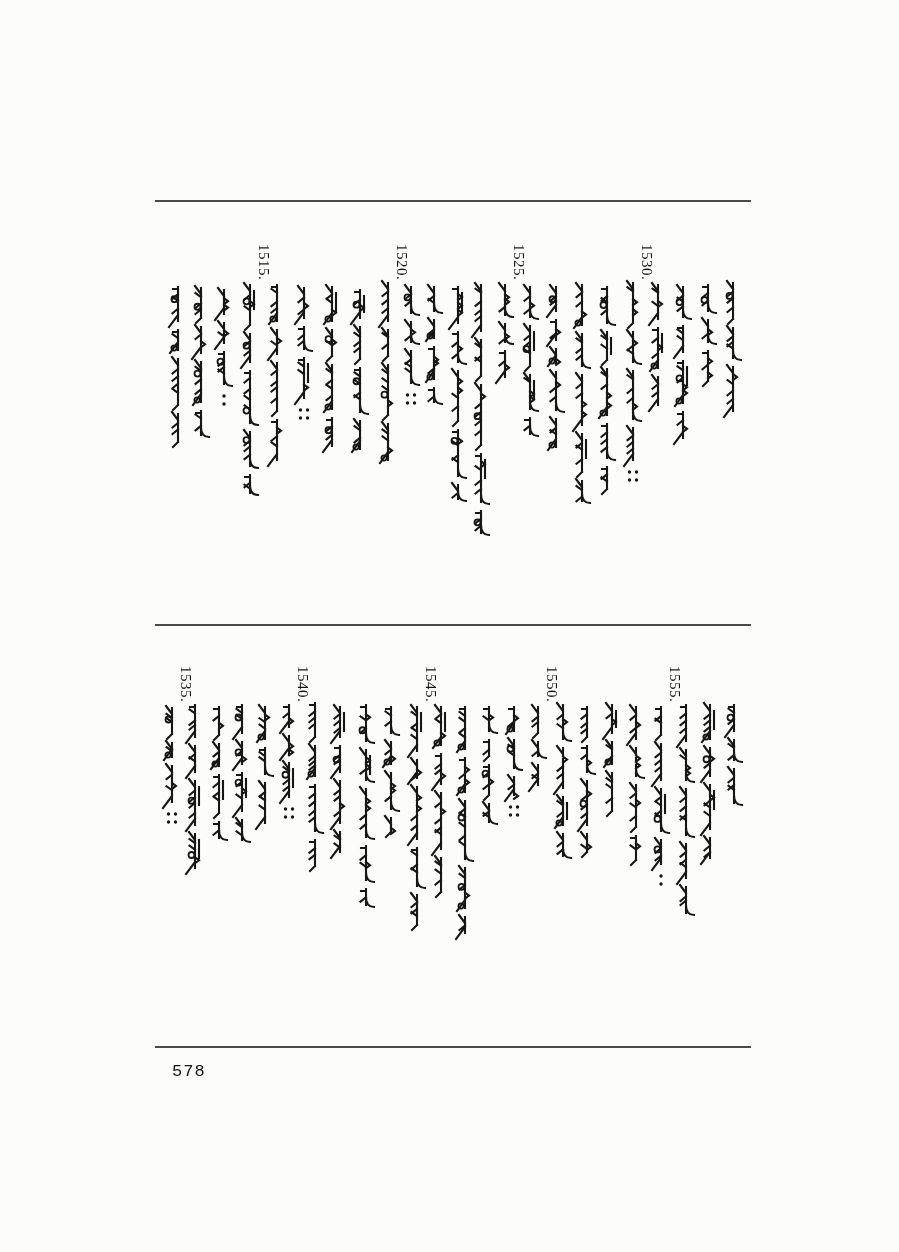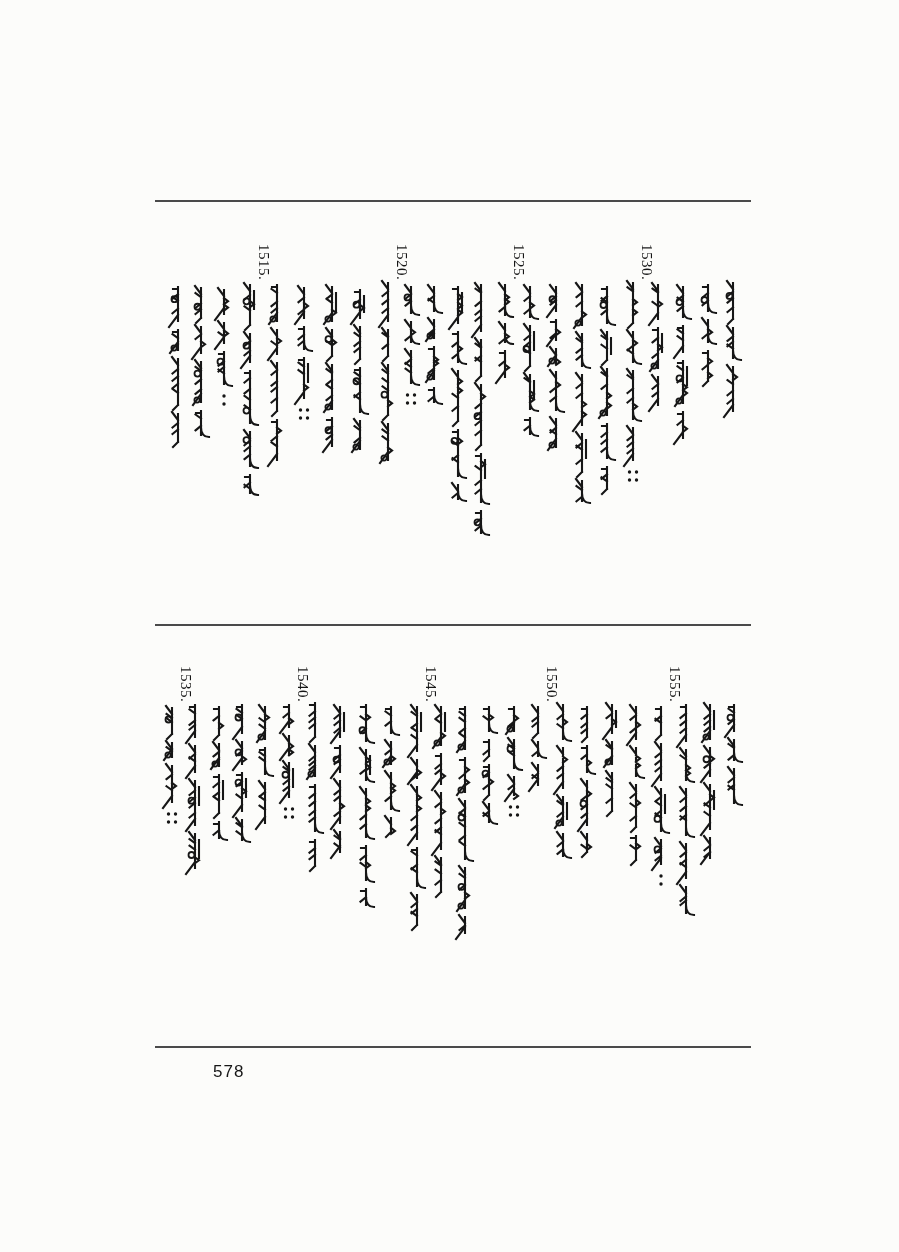--- a/index.html
+++ b/index.html
@@ -16,24 +16,23 @@
     font-family:"Liberation Serif", serif;
     font-size:15px;
     letter-spacing:0.5px;
     white-space:nowrap;
     transform:rotate(90deg);
     transform-origin:0 0;
     line-height:16px;
   }
   .page-number{
     position:absolute;
-    font-family:Liberation Sans, sans-serif;
+    font-family:Liberation Mono, monospace;
     font-size:17px;
     letter-spacing:1px;
-    margin-left:41px;
   }
   svg.verse-col{position:absolute;overflow:visible;}
 </style>
 </head>
 <body>
 
 <div class="page" id="page" style="background: rgb(252, 252, 250);">
   <div class="page-number" style="left: 172px; top: 1062px; color: rgb(22, 22, 22);">578</div>
 <div class="rule" style="left: 155px; top: 200px; width: 596px; background: rgb(74, 74, 74);"></div>
     <div class="rule" style="left: 155px; top: 624px; width: 596px; background: rgb(74, 74, 74);"></div>

